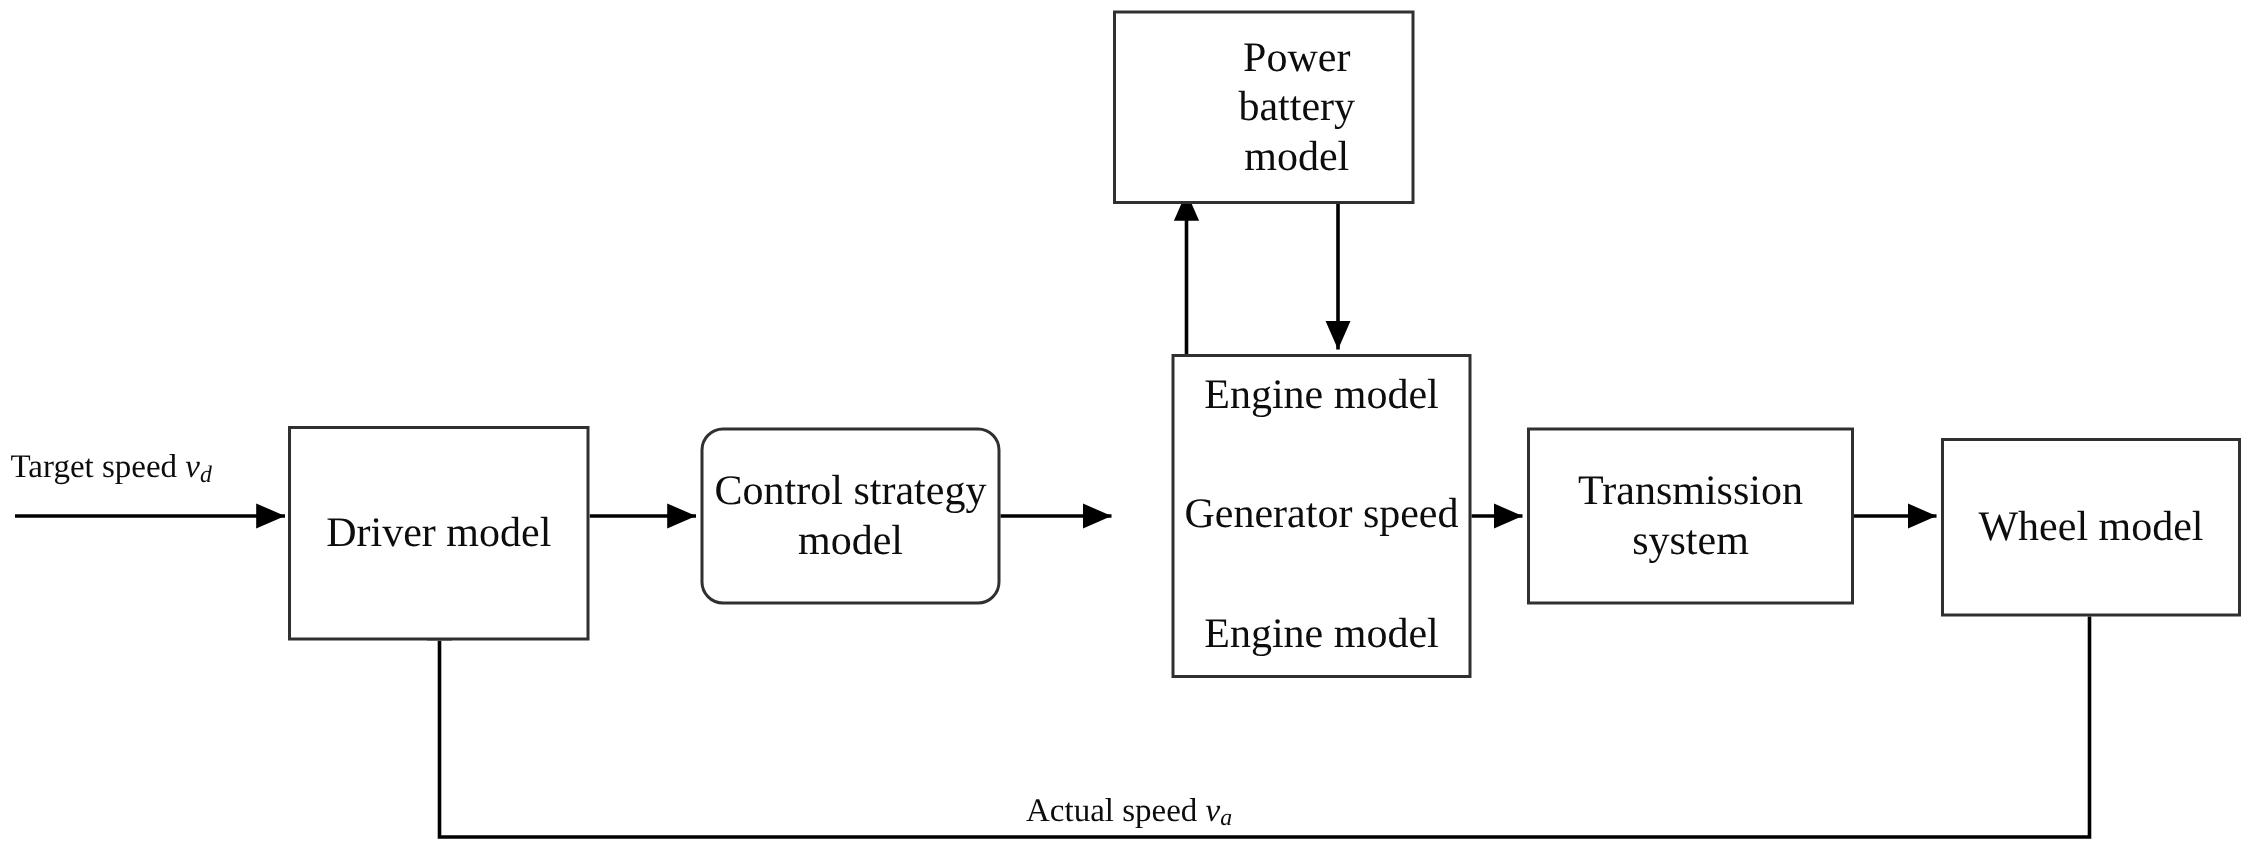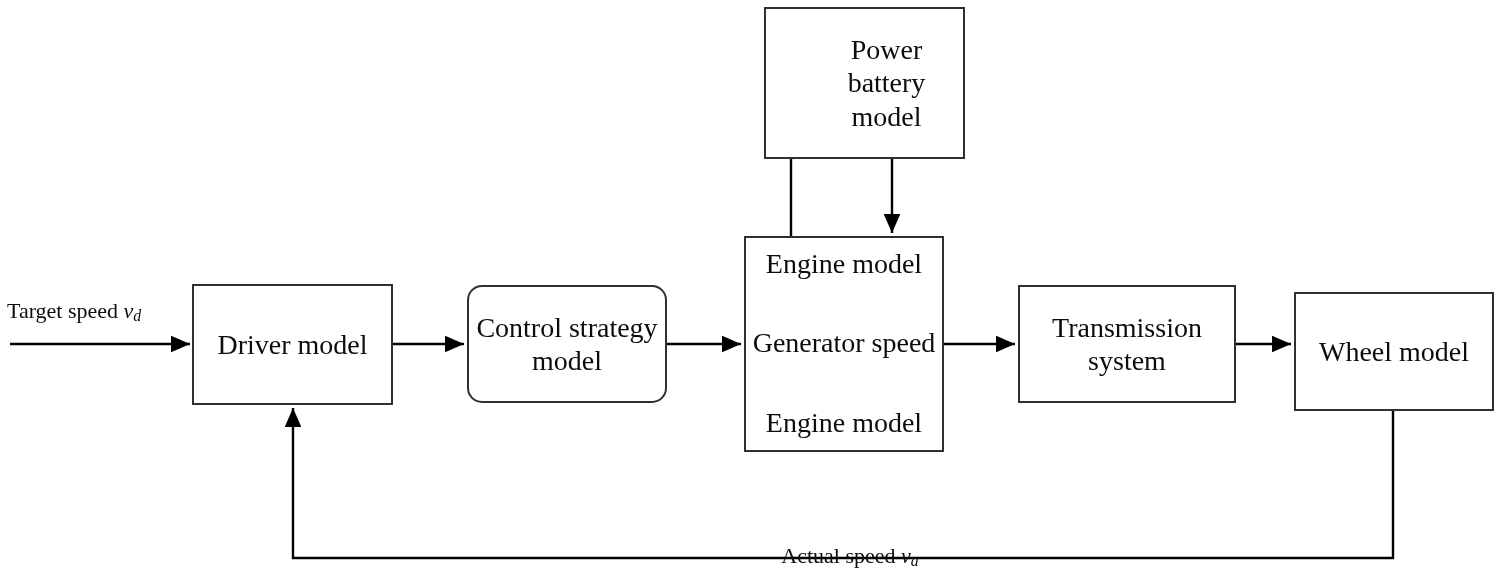--- a/index.html
+++ b/index.html
@@ -31,36 +31,37 @@
     align-items: center;
     justify-content: center;
     text-align: center;
     font-size: 28px;
     line-height: 1.18;
   }
   .box.multi {
     flex-direction: column;
     justify-content: space-between;
     padding: 9px 0 11px 0;
+    margin-left: 37px;
   }
-  #box-power-battery { left: 764px; top: 7px;   width: 201px; height: 152px; padding-left: 44px; }
-  #box-driver        { left: 192px; top: 284px; width: 201px; height: 121px; }
+  #box-power-battery { left: 742px; top: 7px;   width: 201px; height: 129px; padding-left: 44px; }
+  #box-driver        { left: 192px; top: 284px; width: 201px; height: 143px; }
   #box-control       { left: 467px; top: 285px; width: 200px; height: 118px; border-radius: 15px; }
   #box-engine        { left: 744px; top: 236px; width: 200px; height: 216px; }
   #box-transmission  { left: 1018px; top: 285px; width: 218px; height: 118px; }
   #box-wheel         { left: 1294px; top: 292px; width: 200px; height: 119px; }
 
   .flow-label {
     position: absolute;
     font-size: 22px;
     white-space: nowrap;
     line-height: 1.1;
   }
   #label-target-speed { left: 7px; top: 299px; }
-  #label-actual-speed { left: 700px; top: 528px; width: 300px; text-align: center; margin-top: 16px; }
+  #label-actual-speed { left: 684px; top: 528px; width: 300px; text-align: left; }
   .flow-label .var { font-style: italic; }
   .flow-label sub {
     font-style: italic;
     font-size: 0.72em;
     line-height: 0;
     vertical-align: baseline;
     position: relative;
     top: 0.22em;
   }
 

